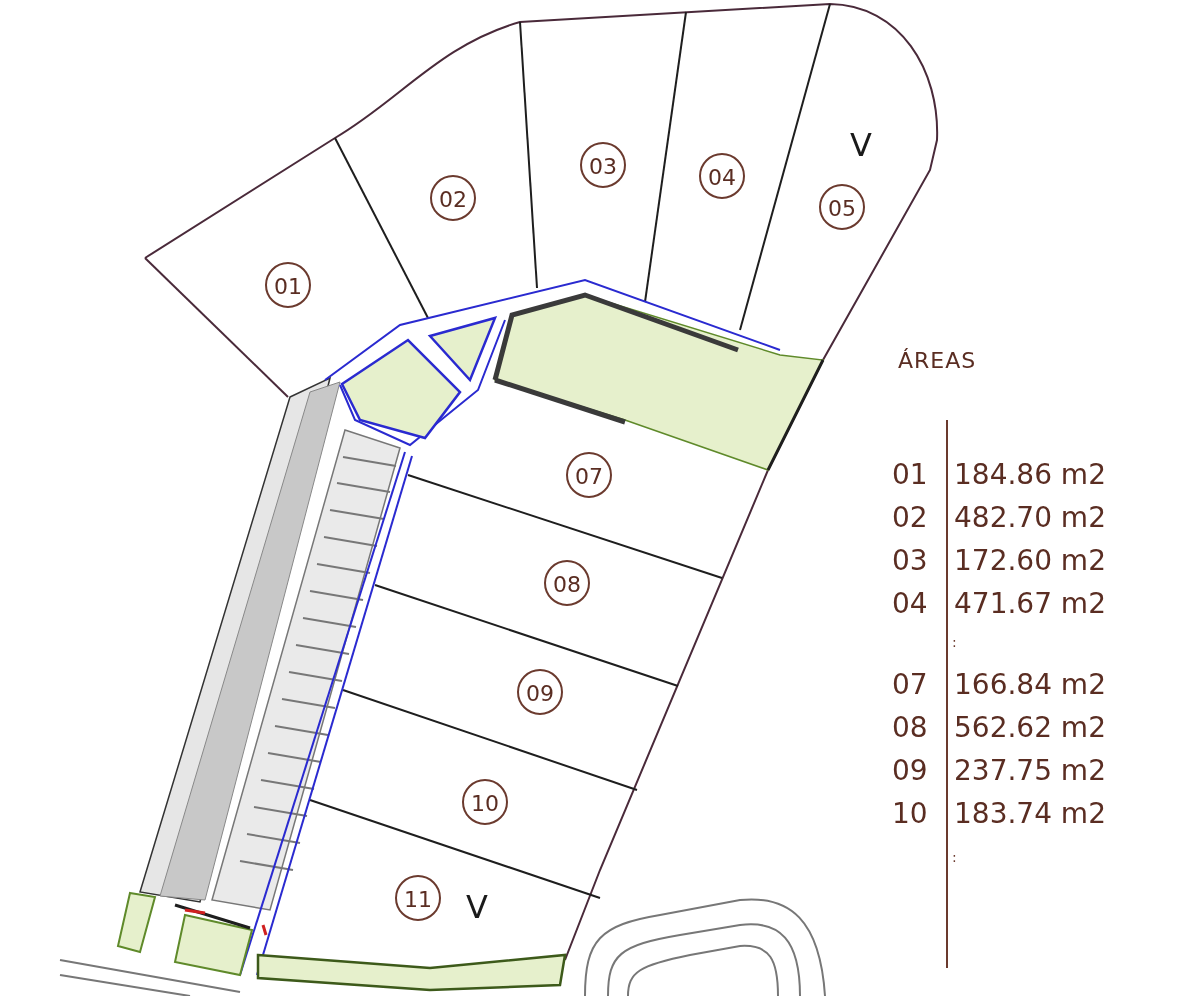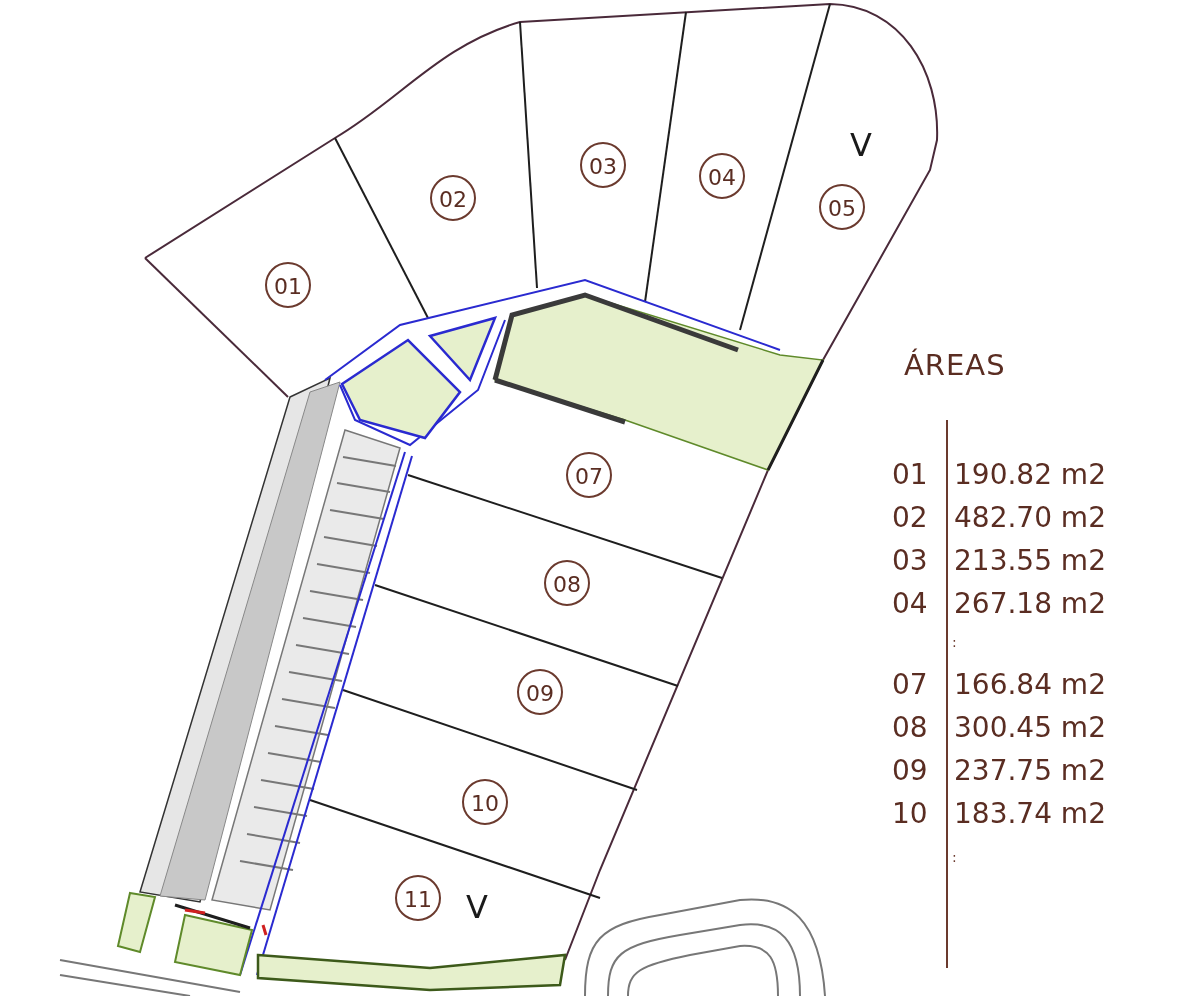--- a/index.html
+++ b/index.html
@@ -4,21 +4,21 @@
 <style>
   html, body { margin:0; padding:0; background:#ffffff; }
   body { width:1200px; height:996px; position:relative; overflow:hidden;
          font-family:"DejaVu Sans", sans-serif; }
   #plan { position:absolute; left:0; top:0; width:1200px; height:996px; }
   .lot-label circle { fill:#ffffff; stroke:#6b3a2e; stroke-width:2; }
   .lot-label text { fill:#5a2d22; font-family:"DejaVu Sans", sans-serif; font-size:22px;
                     text-anchor:middle; dominant-baseline:central; }
   .v-mark { fill:#1a1a1a; font-family:"DejaVu Sans", sans-serif; font-size:32px; }
   #legend { position:absolute; left:890px; top:348px; width:300px; color:#5a2d22; }
-  #legend-title { position:absolute; left:14px; top:0; font-size:29px; letter-spacing:1px; }
+  #legend-title { position:absolute; left:8px; top:0; font-size:22px; letter-spacing:1px; }
   #legend-rule { position:absolute; left:56px; top:72px; width:2px; height:548px; background:#6b3a2e; }
   .legend-row { position:absolute; left:0; height:44px; font-size:28px; white-space:nowrap; }
   .legend-row .lot { position:absolute; left:2px; width:50px; }
   .legend-row .area { position:absolute; left:64px; }
   .legend-dots { position:absolute; left:62px; font-size:14px; line-height:8px; color:#6b3a2e; }
 </style>
 </head>
 <body>
 
 <svg id="plan" viewBox="0 0 1200 996" xmlns="http://www.w3.org/2000/svg">
@@ -141,44 +141,44 @@
   <text class="v-mark" x="850" y="156">V</text>
   <text class="v-mark" x="466" y="918">V</text>
 </svg>
 
 <div id="legend">
   <div id="legend-title">ÁREAS</div>
   <div id="legend-rule"></div>
 
   <div class="legend-row" style="top:110px">
     <span class="lot">01</span>
-    <span class="area">190.82 m2</span>
+    <span class="area">184.86 m2</span>
   </div>
   <div class="legend-row" style="top:153px">
     <span class="lot">02</span>
     <span class="area">482.70 m2</span>
   </div>
   <div class="legend-row" style="top:196px">
     <span class="lot">03</span>
-    <span class="area">213.55 m2</span>
+    <span class="area">172.60 m2</span>
   </div>
   <div class="legend-row" style="top:239px">
     <span class="lot">04</span>
-    <span class="area">267.18 m2</span>
+    <span class="area">471.67 m2</span>
   </div>
 
   <div class="legend-dots" style="top:290px">:</div>
 
   <div class="legend-row" style="top:320px">
     <span class="lot">07</span>
     <span class="area">166.84 m2</span>
   </div>
   <div class="legend-row" style="top:363px">
     <span class="lot">08</span>
-    <span class="area">300.45 m2</span>
+    <span class="area">562.62 m2</span>
   </div>
   <div class="legend-row" style="top:406px">
     <span class="lot">09</span>
     <span class="area">237.75 m2</span>
   </div>
   <div class="legend-row" style="top:449px">
     <span class="lot">10</span>
     <span class="area">183.74 m2</span>
   </div>
 

